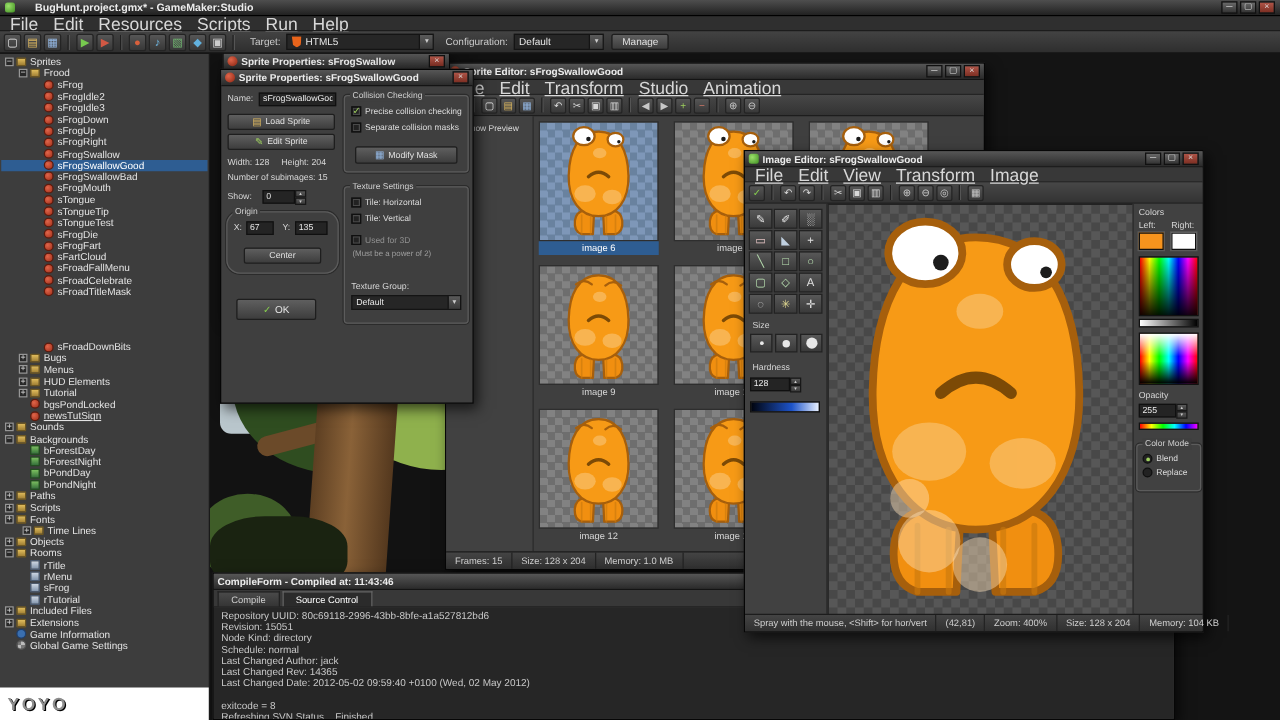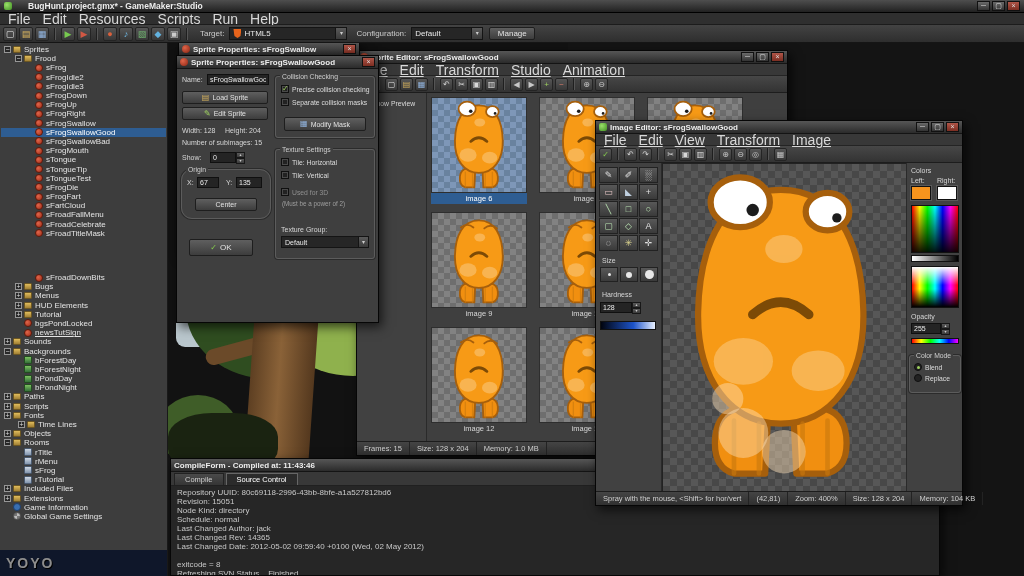--- a/index.html
+++ b/index.html
@@ -38,21 +38,21 @@
 .trow.selected{background:#2e5d92;color:#fff;}
 .exp{width:7px;height:7px;flex:0 0 7px;border:1px solid #969696;background:#282828;color:#ddd;font-size:7px;line-height:5px;text-align:center;margin-right:2px;}
 .exp-sp{width:9px;flex:0 0 9px;}
 .ticon{width:8px;height:8px;flex:0 0 8px;margin-right:3px;border-radius:1px;}
 .i-folder{background:linear-gradient(#e0bc5c,#a07f34);border:1px solid #6d5722;height:7px;}
 .i-sprite{background:radial-gradient(circle at 35% 35%,#e0654a,#a02d18);border-radius:50%;border:1px solid #5f1a0c;}
 .i-background{background:linear-gradient(#7cc060,#35703a);border:1px solid #234d20;}
 .i-room{background:linear-gradient(#cfd8e4,#8295ad);border:1px solid #4a5a70;}
 .i-info{background:#3a6fb0;border-radius:50%;border:1px solid #1e3f6e;}
 .i-settings{background:conic-gradient(#bbb 0 25%,#777 0 50%,#bbb 0 75%,#777 0);border-radius:50%;border:1px solid #555;}
-#logoband{position:absolute;left:0;bottom:0;width:100%;height:26px;background:#0f172a;display:flex;align-items:center;padding-left:6px;}
+#logoband{position:absolute;left:0;bottom:0;width:100%;height:26px;background:#ffffff;display:flex;align-items:center;padding-left:6px;}
 #yoyologo{font-size:14px;font-weight:800;letter-spacing:2px;color:#8d8d8d;text-shadow:1px 1px 0 #000;}
 
 #scene{position:absolute;left:168px;top:43px;width:400px;height:415px;background:#121212;overflow:hidden;z-index:1;}
 .sc{position:absolute;}
 
 .win{position:absolute;background:#3f3f3f;border:1px solid #060606;box-shadow:3px 4px 10px rgba(0,0,0,.65);}
 .wtbar{height:13px;background:linear-gradient(#565656,#2b2b2b);border-bottom:1px solid #141414;display:flex;align-items:center;
   gap:3px;padding:0 3px;font-size:8px;font-weight:bold;color:#ececec;}
 .wicon{width:8px;height:8px;border-radius:50%;background:radial-gradient(circle at 35% 35%,#e0654a,#8d2512);flex:0 0 auto;}
 .wicon.grn{background:radial-gradient(circle at 35% 35%,#9be06a,#3f8f22);border-radius:2px;}

